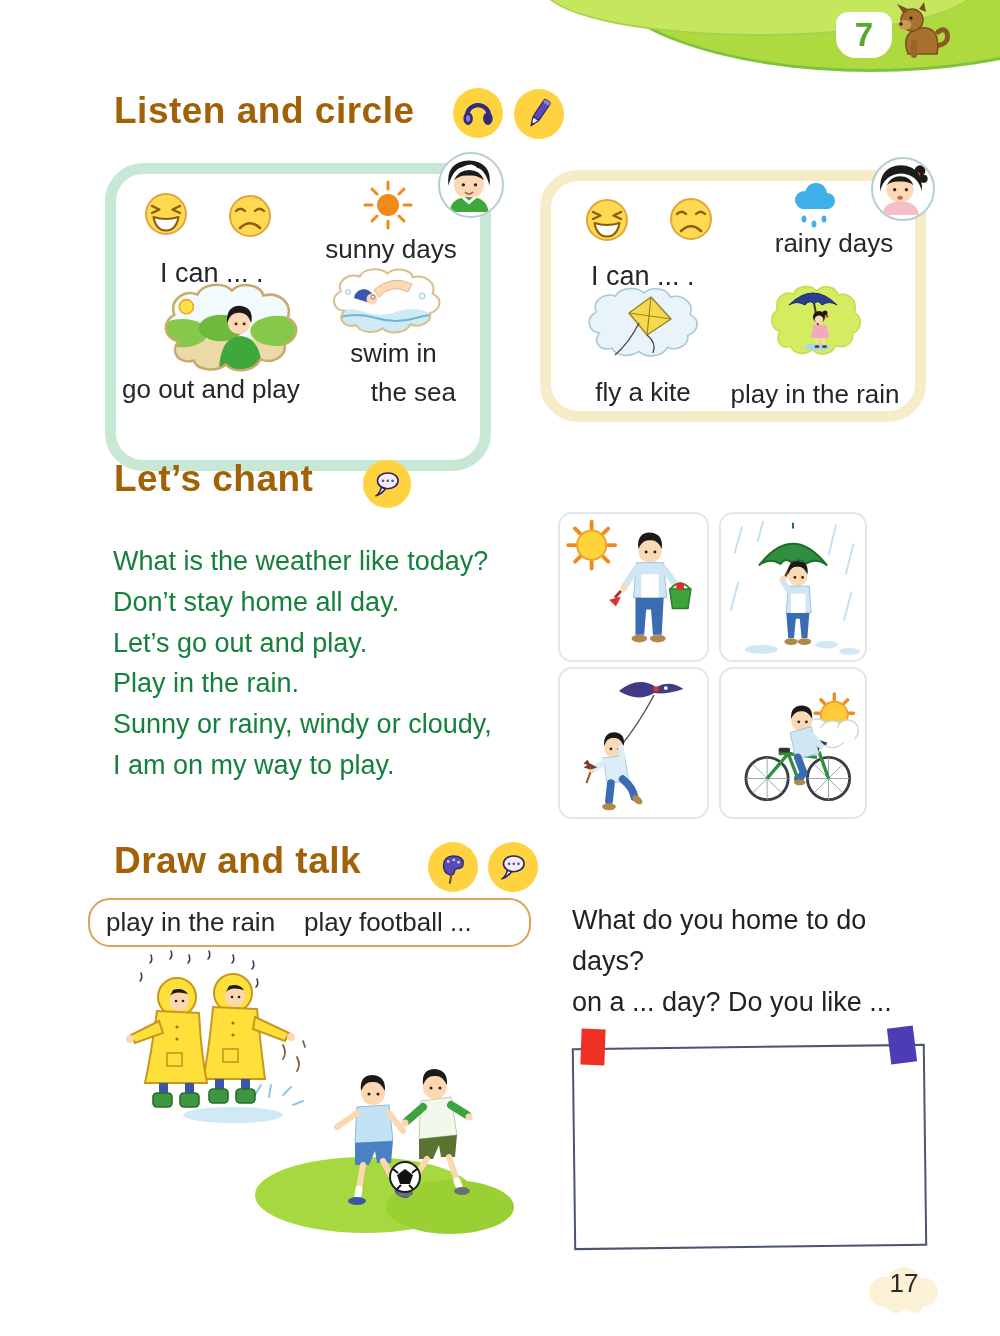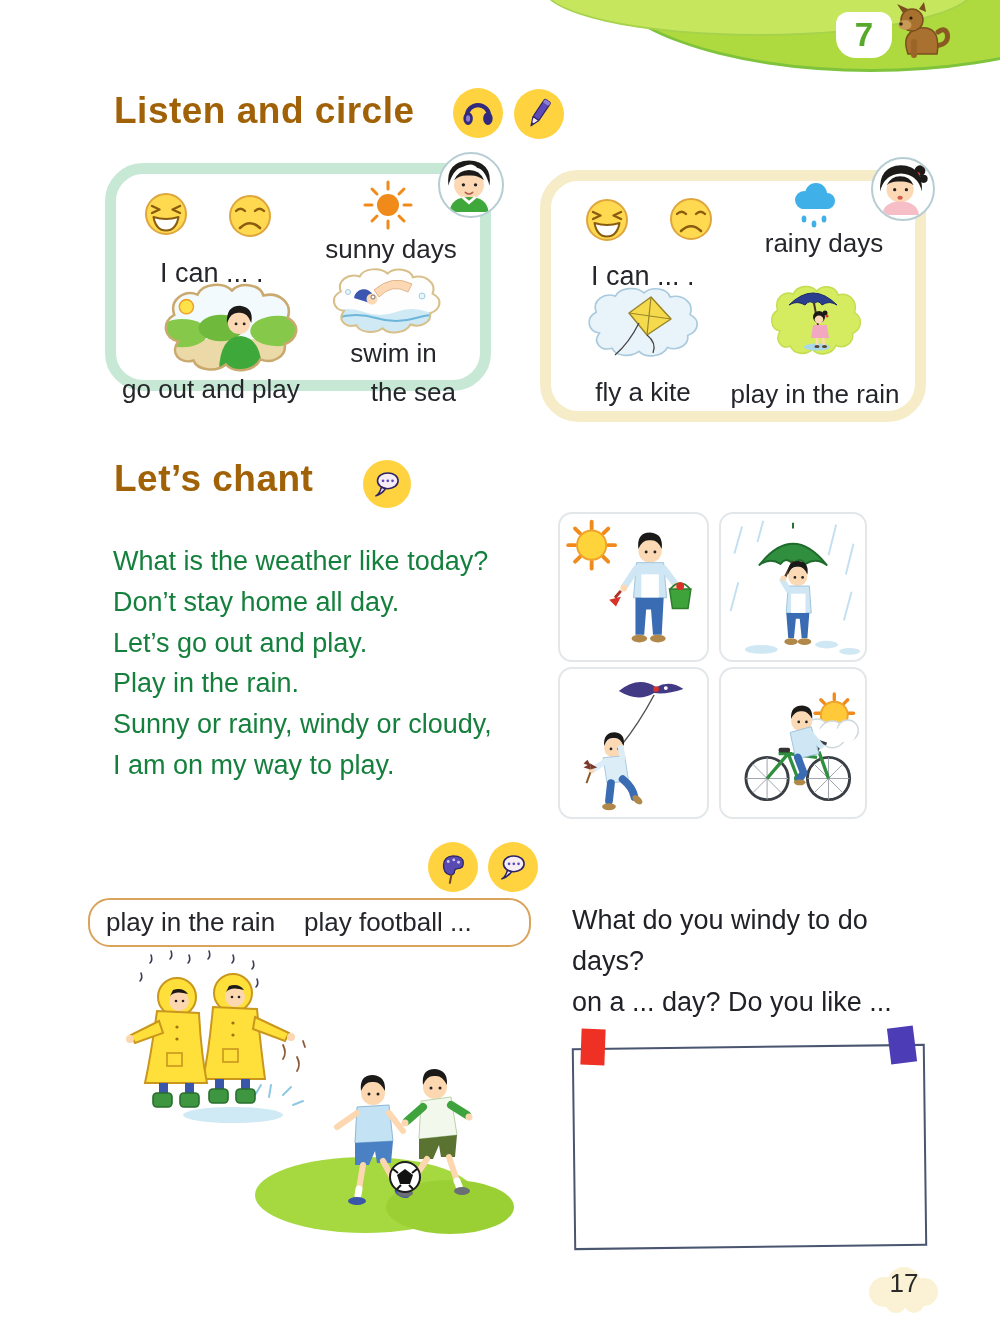--- a/index.html
+++ b/index.html
@@ -14,21 +14,21 @@
   .unit-badge{position:absolute;left:836px;top:12px;width:56px;height:46px;background:#fff;
             border-radius:12px 12px 20px 20px;display:flex;align-items:center;justify-content:center;
             color:#57a92c;font-size:33px;font-weight:800;z-index:6;}
   .dog{position:absolute;left:872px;top:2px;width:78px;height:58px;z-index:7;}
   
   .sec-title{position:absolute;font-size:37px;font-weight:bold;color:#a16207;letter-spacing:.5px;white-space:nowrap;}
   .icon-badge{position:absolute;width:50px;height:50px;border-radius:50%;background:#ffd23f;
             display:flex;align-items:center;justify-content:center;}
   
   .lc-card{position:absolute;background:#fff;border-radius:38px;box-sizing:border-box;}
-  .card1{left:105px;top:163px;width:386px;height:228px;border:11px solid #c7e8d4;}
+  .card1{left:105px;top:163px;width:386px;height:308px;border:11px solid #c7e8d4;}
   .card2{left:540px;top:170px;width:386px;height:252px;border:11px solid #f6ecc8;}
   .lbl{position:absolute;font-size:26px;color:#25262b;white-space:nowrap;}
   .lbl.ctr{text-align:center;}
   .avatar{position:absolute;width:62px;height:62px;border-radius:50%;background:#fff;
           border:2px solid #b6cdd4;overflow:hidden;z-index:3;}
   .emoji{position:absolute;width:44px;height:44px;}
   
   .chant-lines{position:absolute;left:113px;top:541px;font-size:27px;line-height:40.8px;color:#15803d;}
   .chant-card{position:absolute;background:#fff;border:2px solid #e3e7ea;border-radius:14px;overflow:hidden;box-sizing:border-box;}
   
@@ -189,21 +189,21 @@
       <g fill="#3fb0e8">
         <circle cx="15" cy="19" r="9"></circle>
           <circle cx="27" cy="13" r="11"></circle>
           <circle cx="38" cy="20" r="8"></circle>
         <rect x="9" y="18" width="34" height="10" rx="5"></rect>
         <ellipse cx="15" cy="38" rx="2.4" ry="3.6"></ellipse>
           <ellipse cx="25" cy="43" rx="2.4" ry="3.6"></ellipse>
           <ellipse cx="35" cy="38" rx="2.4" ry="3.6"></ellipse>
       </g>
     </svg>
-    <div class="lbl ctr" style="left:198px;top:47px;width:150px;">rainy days</div>
+    <div class="lbl ctr" style="left:208px;top:47px;width:150px;">rainy days</div>
     <div class="lbl" style="left:40px;top:80px;font-size:27px;">I can ... .</div>
     <div class="avatar" style="left:320px;top:-24px;width:60px;height:60px;">
       <svg width="56" height="56" viewBox="0 0 62 62">
         <circle cx="52" cy="13" r="6" fill="#1d1b1a"></circle>
           <circle cx="56" cy="22" r="4.5" fill="#1d1b1a"></circle>
         <circle cx="50" cy="17" r="2.2" fill="#e0392e"></circle>
         <path d="M8 36 Q6 8 31 7 Q56 8 54 36 Q50 17 31 16 Q12 17 8 36 Z" fill="#1d1b1a"></path>
         <ellipse cx="30" cy="34" rx="15" ry="14" fill="#fcd8b4"></ellipse>
         <path d="M15 29 Q20 19 30 19 Q41 19 45 29 Q38 24 30 25 Q21 24 15 29 Z" fill="#1d1b1a"></path>
         <circle cx="24" cy="34" r="1.8" fill="#222"></circle>
@@ -386,20 +386,21 @@
       <path d="M73 50 Q72 36 85 36 Q96 37 95 50 Q90 41 84 42 Q77 41 73 50 Z" fill="#1c1a19"></path>
       <circle cx="81" cy="53" r="1.4" fill="#222"></circle>
         <circle cx="89" cy="53" r="1.4" fill="#222"></circle>
       <polygon points="72,64 94,58 102,86 78,92" fill="#cfe7f5" stroke="#9fc2d8" stroke-width="1"></polygon>
       <path d="M92 64 L104 78" stroke="#cfe7f5" stroke-width="6" stroke-linecap="round"></path>
       <path d="M80 90 L86 106 L82 112" stroke="#3a6cb4" stroke-width="8" fill="none" stroke-linecap="round"></path>
       <ellipse cx="82" cy="116" rx="6" ry="3" fill="#b08849"></ellipse>
     </svg>
   </div>
 
+  <div class="sec-title" style="left:114px;top:840px;">Draw and talk</div>
   <div class="icon-badge" style="left:428px;top:842px;">
     <svg width="38" height="38" viewBox="0 0 48 48">
       <path d="M12 22 Q12 11 24 10 Q37 10 37 19 Q37 26 30 26 Q26 26 26 29 Q26 34 20 34 Q12 32 12 22 Z" fill="#584ab2" stroke="#2c2368" stroke-width="1.6"></path>
       <circle cx="18" cy="17" r="1.8" fill="#cfc6ee"></circle>
         <circle cx="25" cy="15" r="1.8" fill="#cfc6ee"></circle>
         <circle cx="31" cy="18" r="1.8" fill="#cfc6ee"></circle>
       <line x1="22" y1="34" x2="20" y2="44" stroke="#6b4a2a" stroke-width="2.6" stroke-linecap="round"></line>
     </svg>
   </div>
   <div class="icon-badge" style="left:488px;top:842px;">
@@ -410,21 +411,21 @@
         <circle cx="25" cy="20" r="1.7" fill="#5b4ab8"></circle>
         <circle cx="31" cy="20" r="1.7" fill="#5b4ab8"></circle>
     </svg>
   </div>
 
   <div class="phrase-box">
     <span>play in the rain    play football ...</span>
   </div>
 
   <div class="question">
-    <div>What do you windy to do</div>
+    <div>What do you home to do</div>
     <div>days?</div>
     <div>on a ... day? Do you like ...</div>
   </div>
 
   <svg class="abs" style="left:105px;top:945px;width:410px;height:295px;" viewBox="0 0 410 295">
     <g stroke="#3d3d52" stroke-width="1.6" fill="none" stroke-linecap="round">
       <path d="M46 10 q2 5 -1 8"></path>
         <path d="M66 6 q2 5 -1 8"></path>
         <path d="M84 10 q2 5 -1 8"></path>
       <path d="M104 6 q2 5 -1 8"></path>

